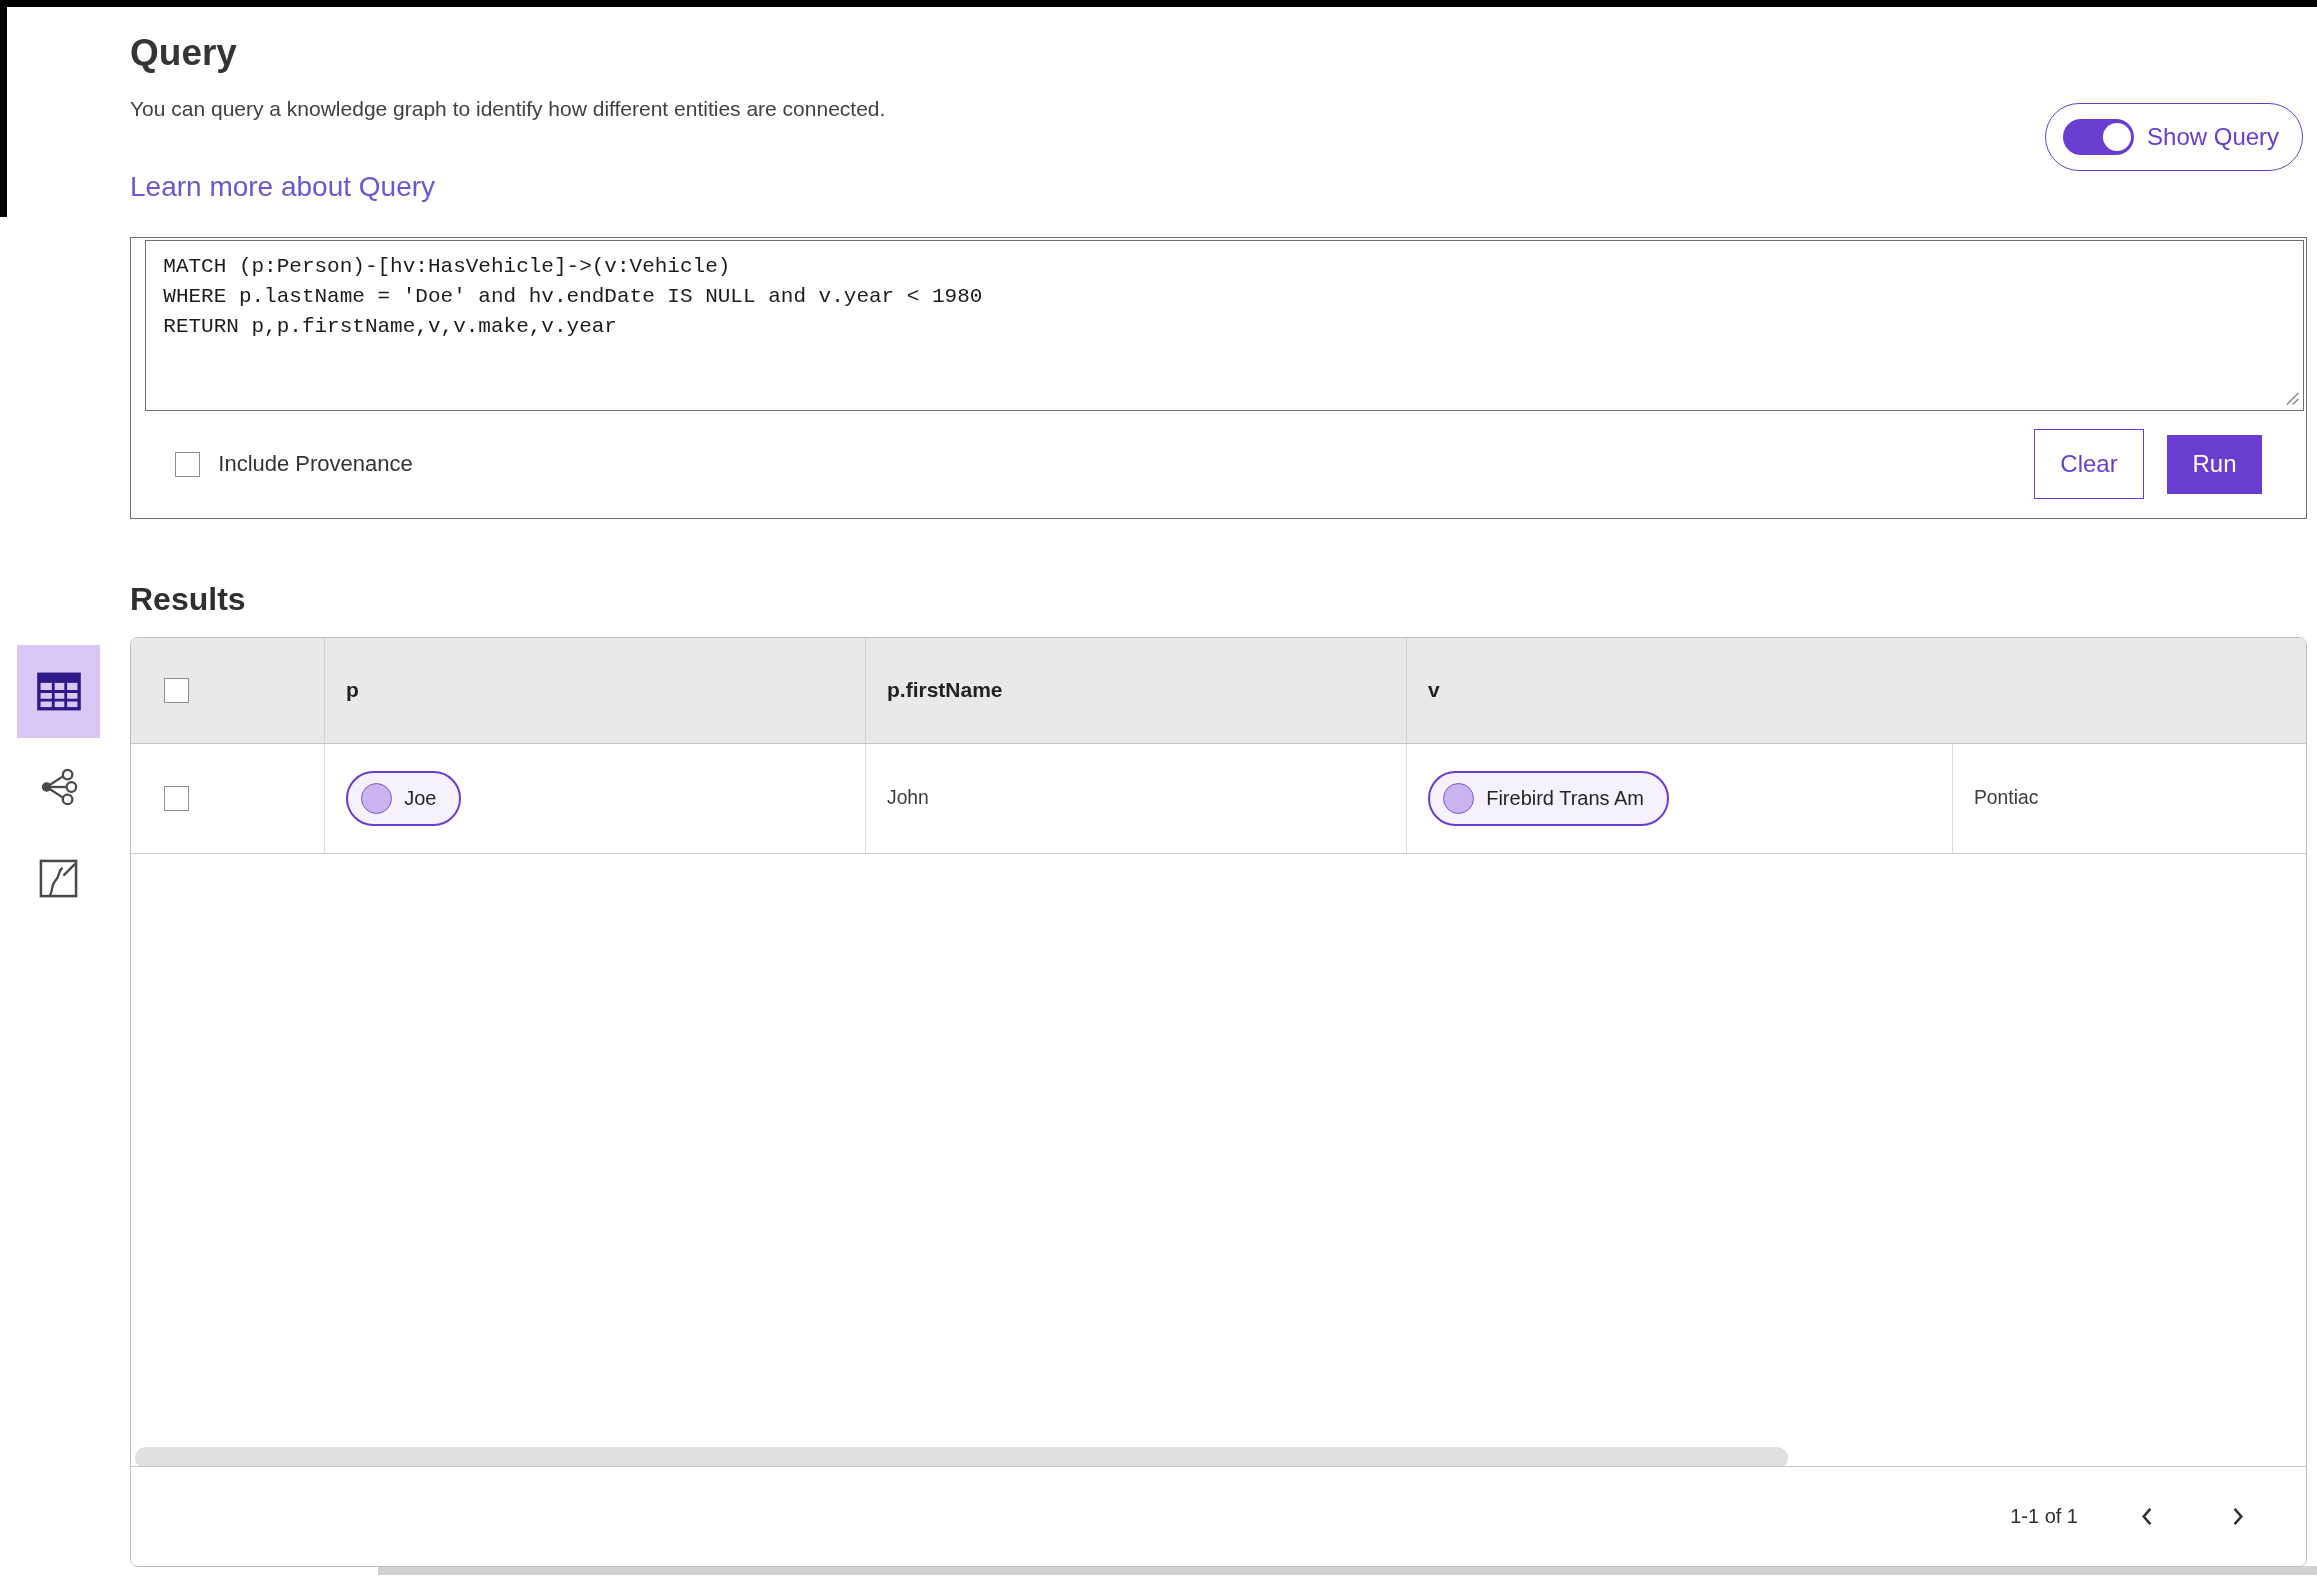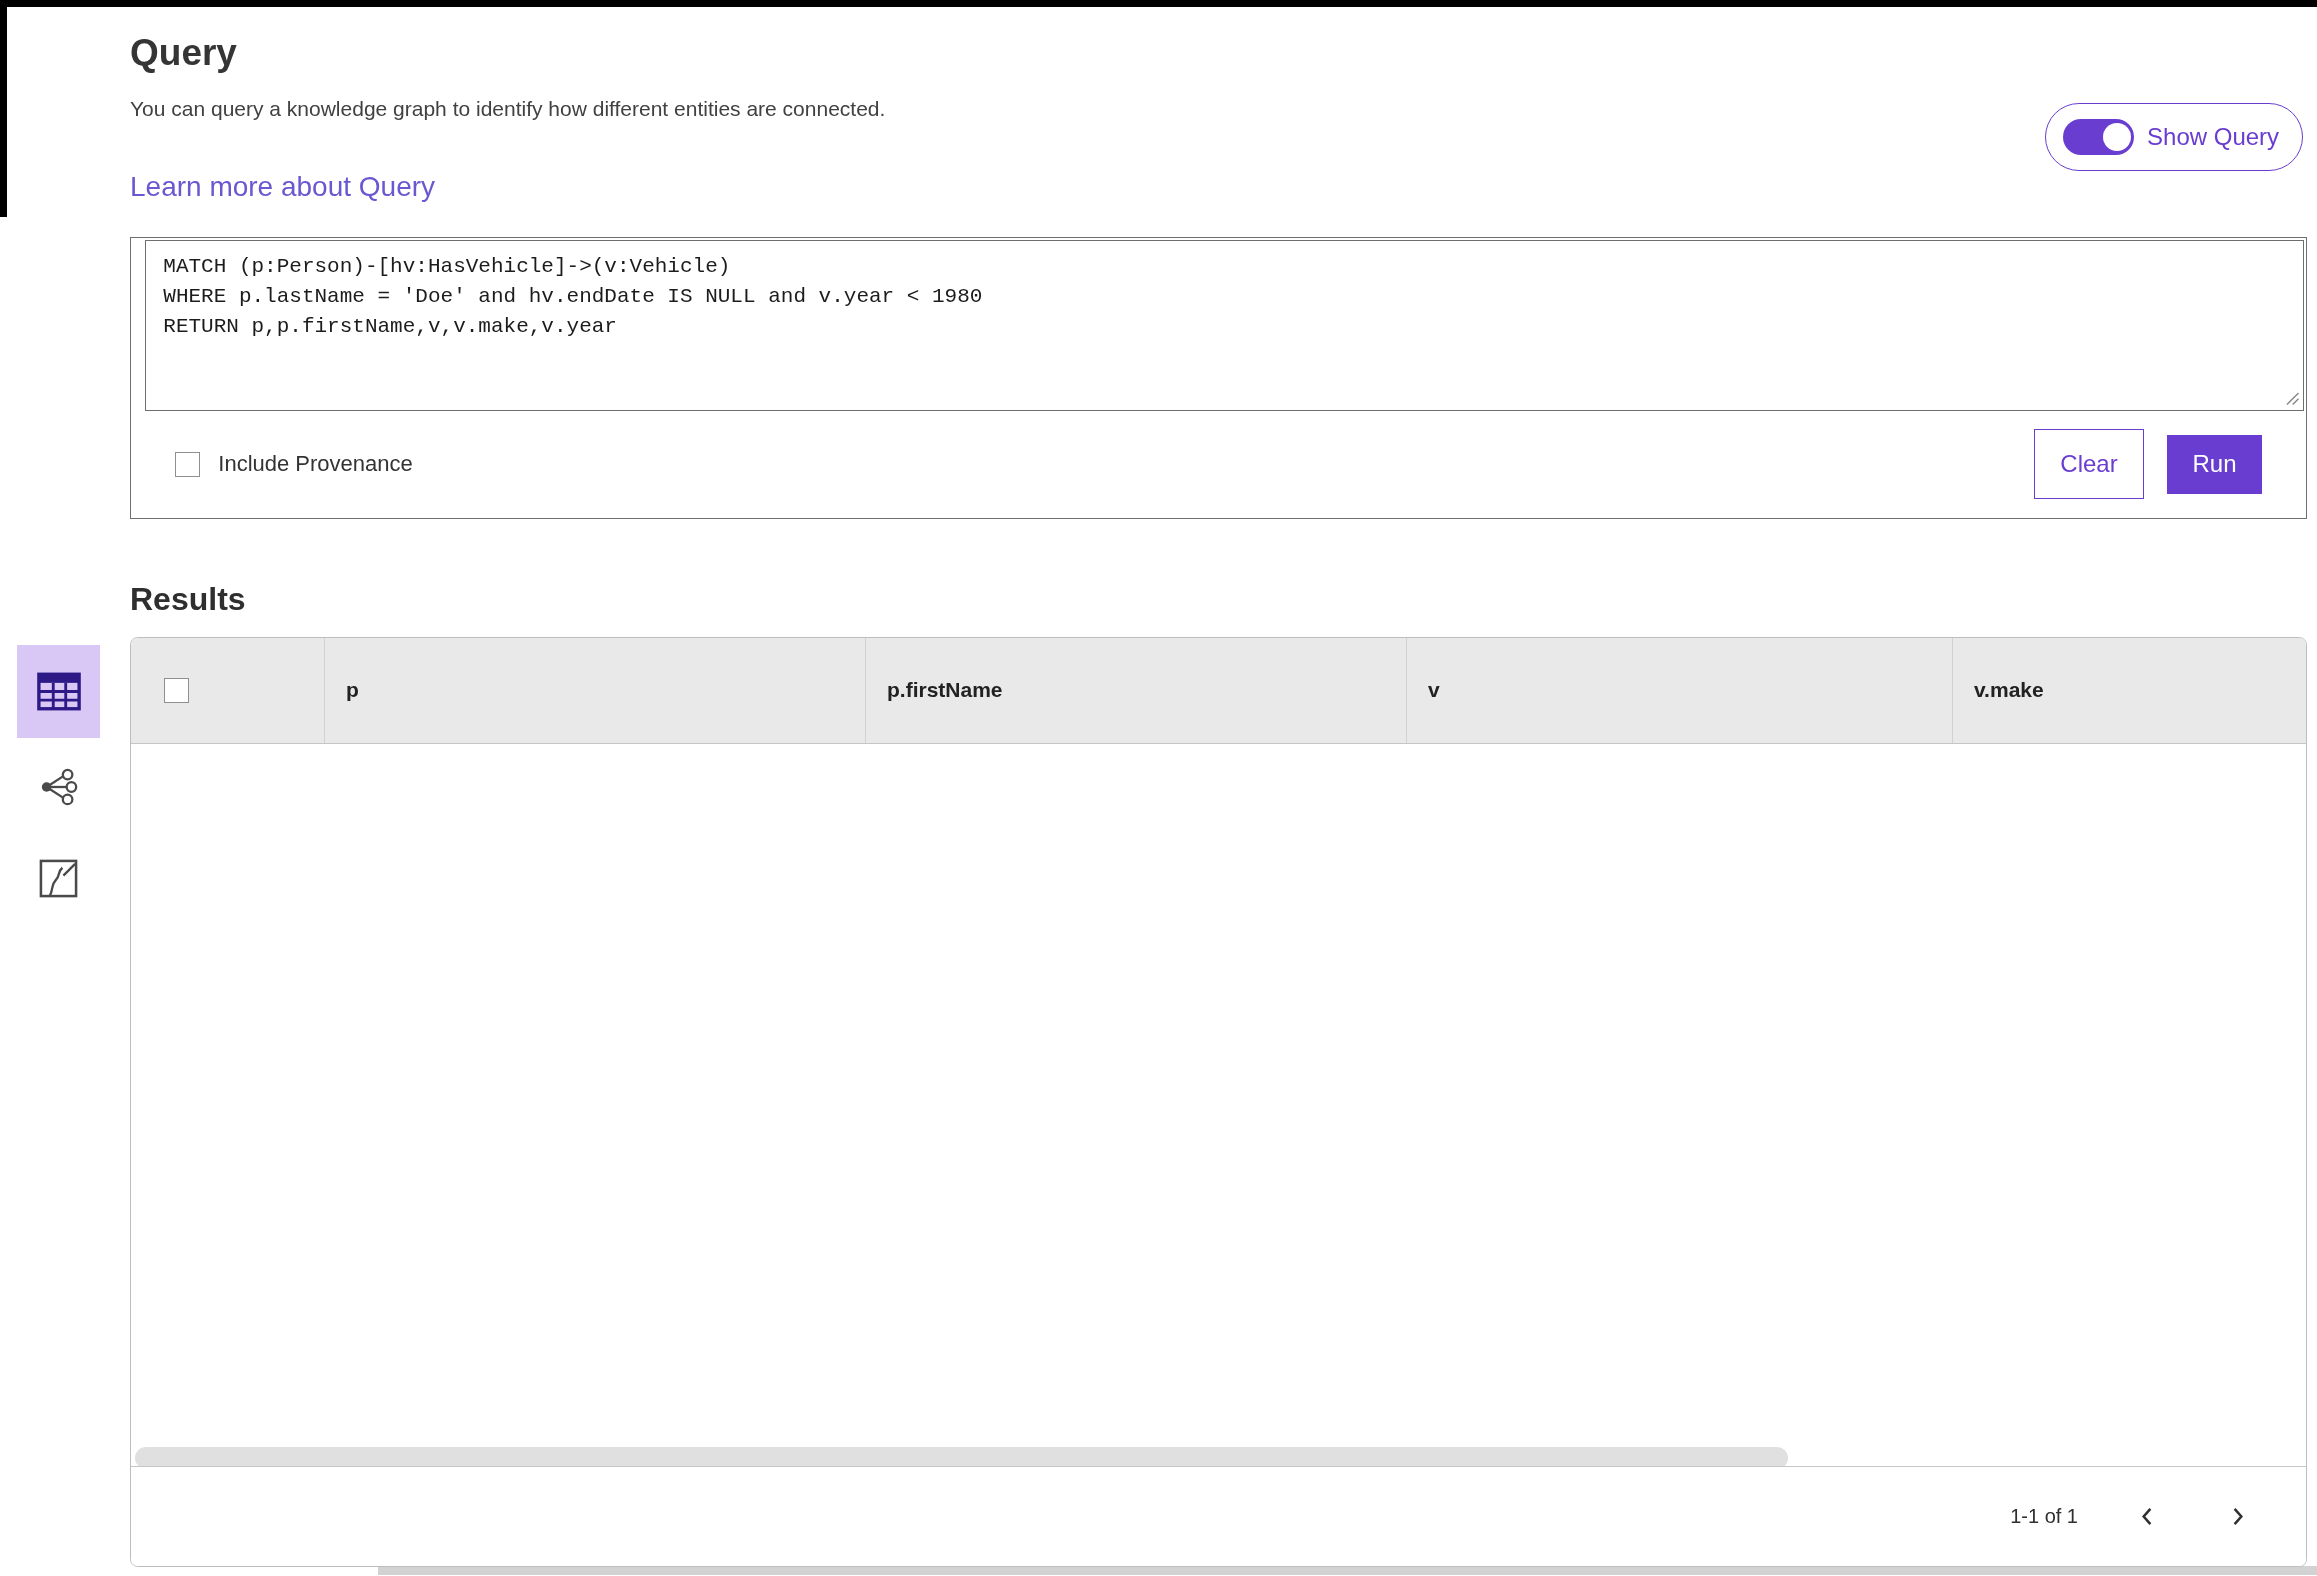--- a/index.html
+++ b/index.html
@@ -137,23 +137,41 @@
   <h2 class="results-heading">Results</h2>
 
   <div class="results-table">
     <div class="thead">
       <div class="th sel">
         <span class="checkbox"></span>
       </div>
       <div class="th">p</div>
       <div class="th">p.firstName</div>
       <div class="th">v</div>
-      <div class="th">v.make</div>
-    </div>
-
+    </div>
+
+    <div class="trow">
+      <div class="td sel">
+        <span class="checkbox"></span>
+      </div>
+      <div class="td">
+        <span class="entity-chip">
+          <span class="chip-circle"></span>
+          <span>Joe</span>
+        </span>
+      </div>
+      <div class="td">John</div>
+      <div class="td">
+        <span class="entity-chip">
+          <span class="chip-circle"></span>
+          <span>Firebird Trans Am</span>
+        </span>
+      </div>
+      <div class="td">Pontiac</div>
+    </div>
 
     <div class="hscroll-thumb"></div>
 
     <div class="tfoot">
       <span class="range-label">1-1 of 1</span>
       <button class="pg-btn">
         <svg width="23" height="23" viewBox="0 0 24 24" fill="none">
           <polyline points="15,4 8,12 15,20" stroke="#2f2f2f" stroke-width="2.6" fill="none"></polyline>
         </svg>
       </button>

